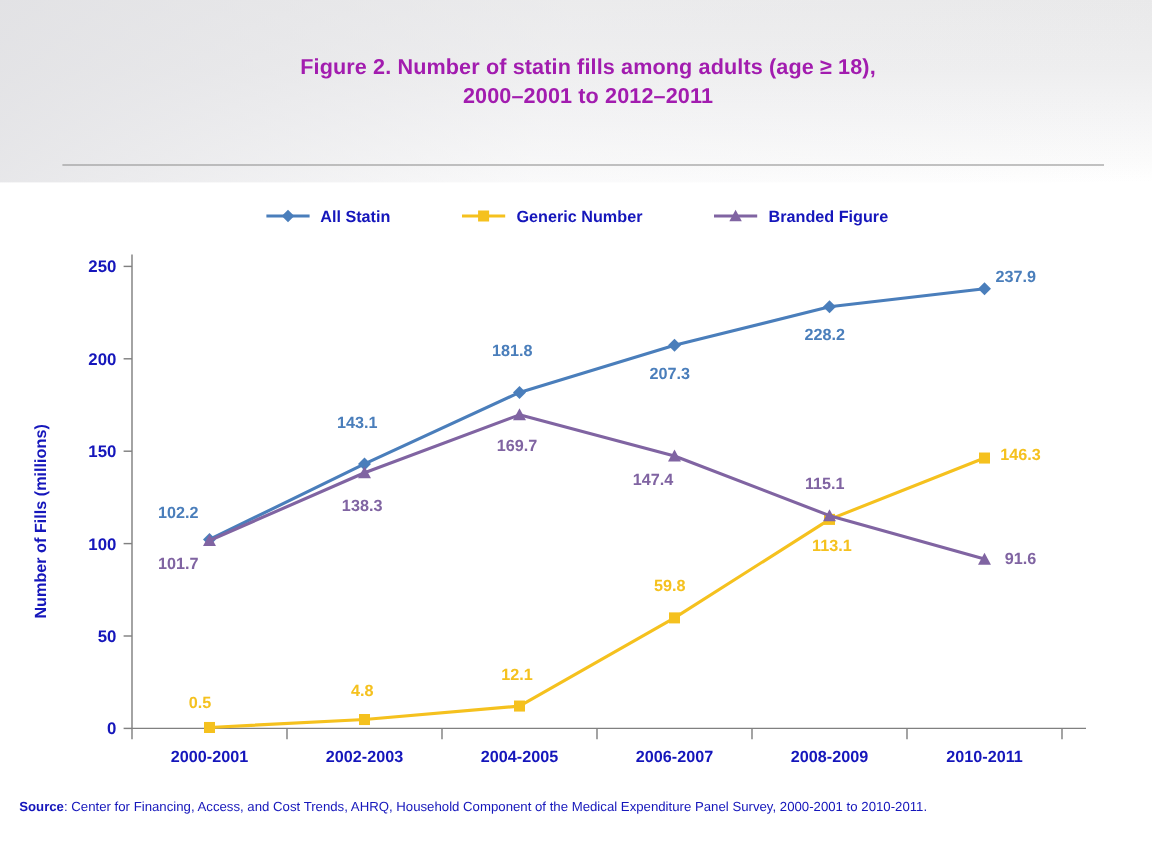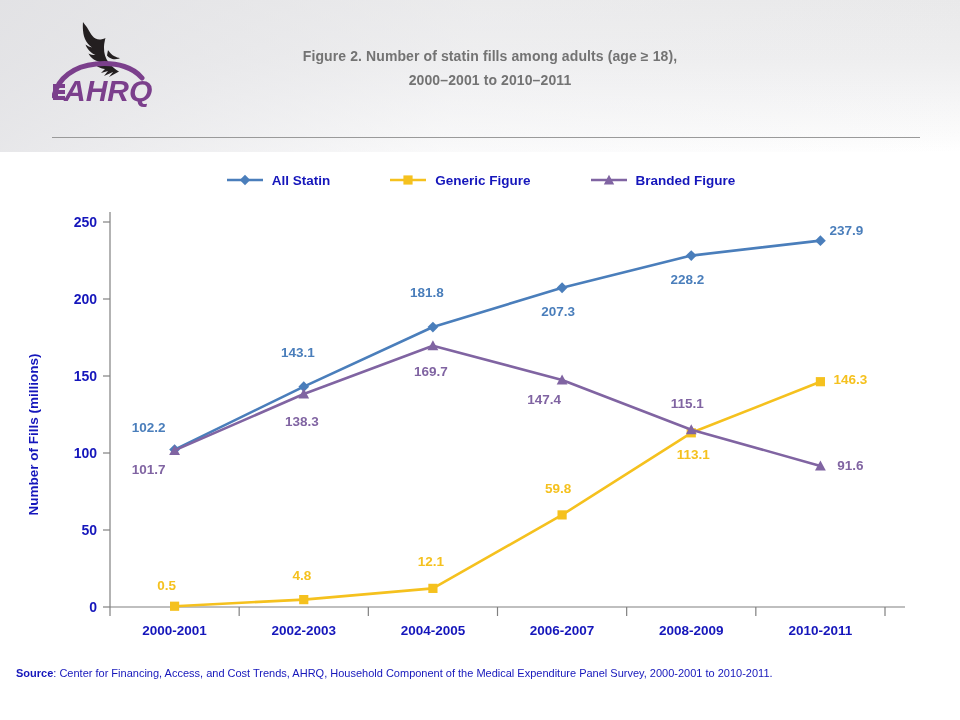--- a/index.html
+++ b/index.html
@@ -48,22 +48,22 @@
     height: 92px;
   }
 
   
   .fig-title {
     position: absolute;
     left: 150px;
     top: 44px;
     width: 680px;
     text-align: center;
-    color: #737373;
-    font-size: 14px;
+    color: #a21caf;
+    font-size: 18px;
     font-weight: bold;
     line-height: 24px;
     letter-spacing: 0.1px;
   }
 
   .divider {
     position: absolute;
     left: 52px;
     top: 137px;
     width: 868px;
@@ -143,58 +143,43 @@
   }
   .source b { font-weight: bold; }
 </style>
 </head>
 <body>
 
 <div id="page">
 
   <div class="header-band"></div>
 
-  <div class="logo">
-    <svg width="122" height="92" viewBox="0 0 122 92">
-      <g fill="#231f20">
-        <path d="M31 6 C31 6 30 16 33 23 C34.5 26.5 37 29.5 40 31.5 C38 31 35.5 30 33.5 28.5 C35 33 39 37 43.5 39 C41 39 38.5 38.5 36.5 37.5 C38.5 41.5 43 45 48 46 C45.5 46.6 43 46.6 40.5 46 C43 49.5 48 52.5 53 53 L49 57 L56 55 L52 60 L61 56 L57 61 L67 55.5 C67 55.5 61 52 57 47 C53 42 52 37 52 32 C52 27 53.5 22 53.5 22 C53.5 22 48 25 43.5 22.5 C39 20 37 14 34 10 C32.8 8.4 31 6 31 6 Z"></path>
-        <path d="M56 34 C56 34 58.5 38 62 40 C65 41.7 68 42 68 42 C68 42 64.5 44 60.5 43 C57 42.1 55 39.5 55 39.5 Z"></path>
-      </g>
-      <g>
-        <path d="M2 80 C6 62 22 50 44 48 C66 46 82 52 90 62" fill="none" stroke="#7b3f8c" stroke-width="5" stroke-linecap="round"></path>
-      </g>
-      <g fill="#7b3f8c">
-        <path d="M1 84 L1 68 L13 68 L13 72 L6 72 L6 74 L13 74 L13 78 L6 78 L6 80 L13 80 L13 84 Z"></path>
-        <text x="12" y="85" font-family="Liberation Sans, sans-serif" font-size="30" font-weight="bold" font-style="italic" fill="#7b3f8c">AHRQ</text>
-      </g>
-    </svg>
-  </div>
 
   <div class="fig-title">
     <div>Figure 2. Number of statin fills among adults (age ≥ 18),</div>
-    <div>2000–2001 to 2010–2011</div>
+    <div>2000–2001 to 2012–2011</div>
   </div>
 
   <div class="divider"></div>
 
   <div class="legend">
     <div class="legend-inner" id="legend-inner">
         <div class="legend-item">
           <svg width="40" height="16" viewBox="0 0 40 16">
             <line x1="2" y1="8" x2="38" y2="8" stroke="#4a7ebb" stroke-width="2.6"></line>
             <path d="M 20 2.8 L 25.2 8 L 20 13.2 L 14.8 8 Z" fill="#4a7ebb"></path>
           </svg>
           <span class="legend-label">All Statin</span>
         </div>
         <div class="legend-item">
           <svg width="40" height="16" viewBox="0 0 40 16">
             <line x1="2" y1="8" x2="38" y2="8" stroke="#f5c11e" stroke-width="2.6"></line>
             <path d="M 15.4 3.4000000000000004 L 24.6 3.4000000000000004 L 24.6 12.6 L 15.4 12.6 Z" fill="#f5c11e"></path>
           </svg>
-          <span class="legend-label">Generic Figure</span>
+          <span class="legend-label">Generic Number</span>
         </div>
         <div class="legend-item">
           <svg width="40" height="16" viewBox="0 0 40 16">
             <line x1="2" y1="8" x2="38" y2="8" stroke="#8064a2" stroke-width="2.6"></line>
             <path d="M 20 2.8 L 25.2 12.42 L 14.8 12.42 Z" fill="#8064a2"></path>
           </svg>
           <span class="legend-label">Branded Figure</span>
         </div>
       </div>
   </div>

